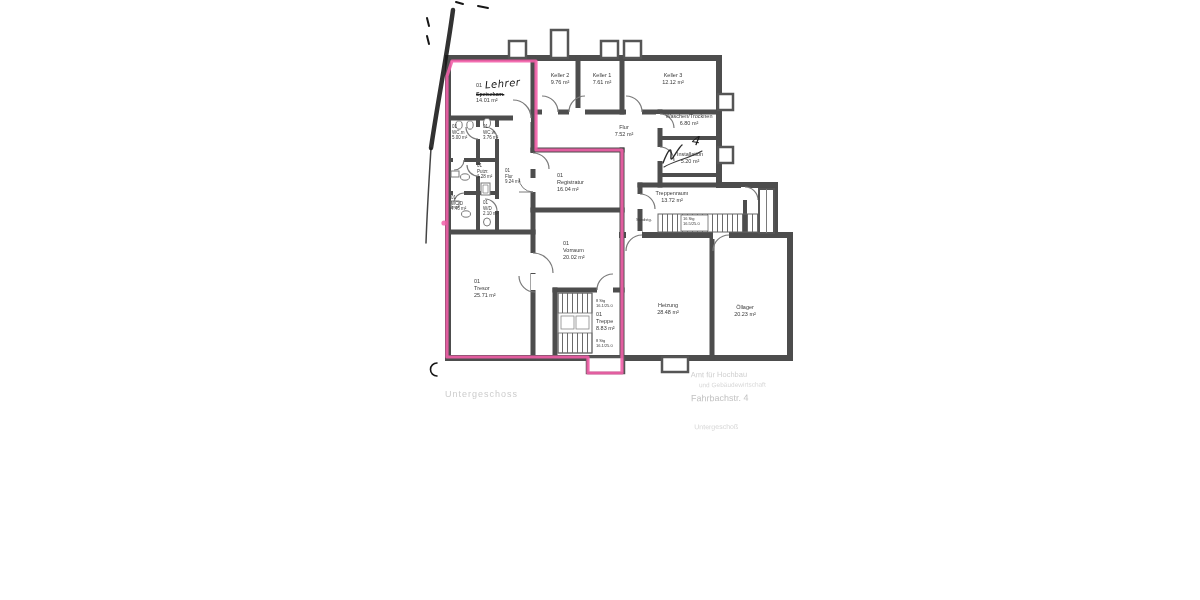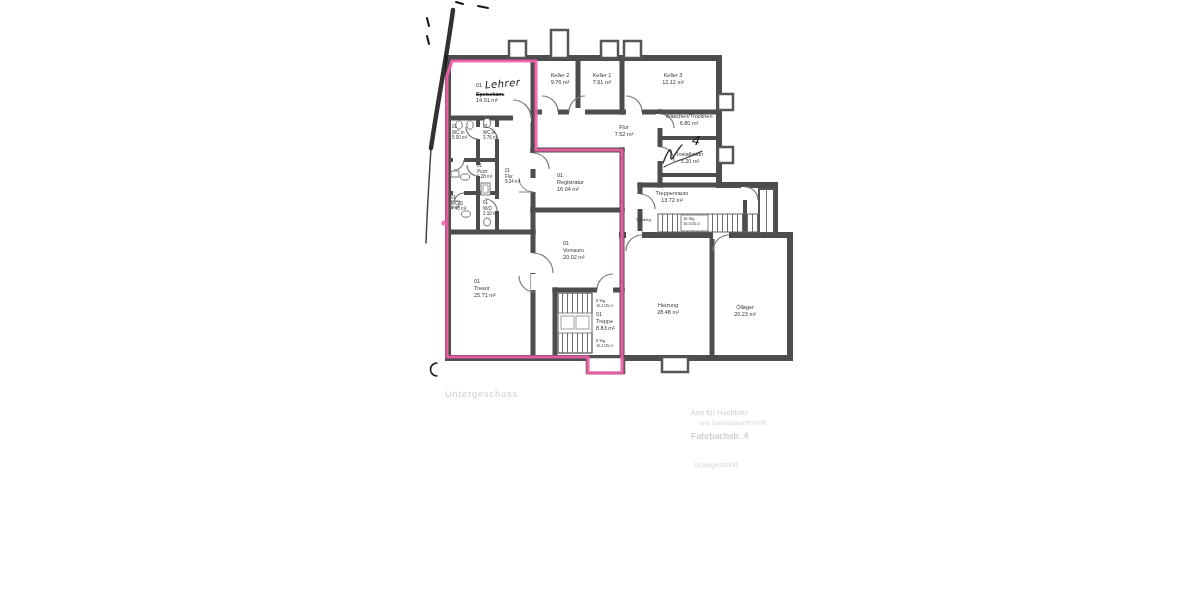--- a/index.html
+++ b/index.html
@@ -306,20 +306,20 @@
 </div>
 <div class="lbl l micro" style="left:596px;top:339px">
   <span class="ln">8 Stg</span>
   <span class="ln">16.1/25.0</span>
 </div>
 
 <div class="pen" style="left:692px;top:133px">4</div>
 
 <div class="faintfloor" style="left:445px;top:389px">Untergeschoss</div>
 
-<div class="stamp" style="left:691px;top:408px">
+<div class="stamp" style="left:691px;top:370px">
   <span class="ln s1">Amt für Hochbau</span>
   <span class="ln s2">und Gebäudewirtschaft</span>
   <span class="ln s3">Fahrbachstr. 4</span>
   <span class="ln s4">Untergeschoß</span>
 </div>
 
 </div>
 
 </body></html>

